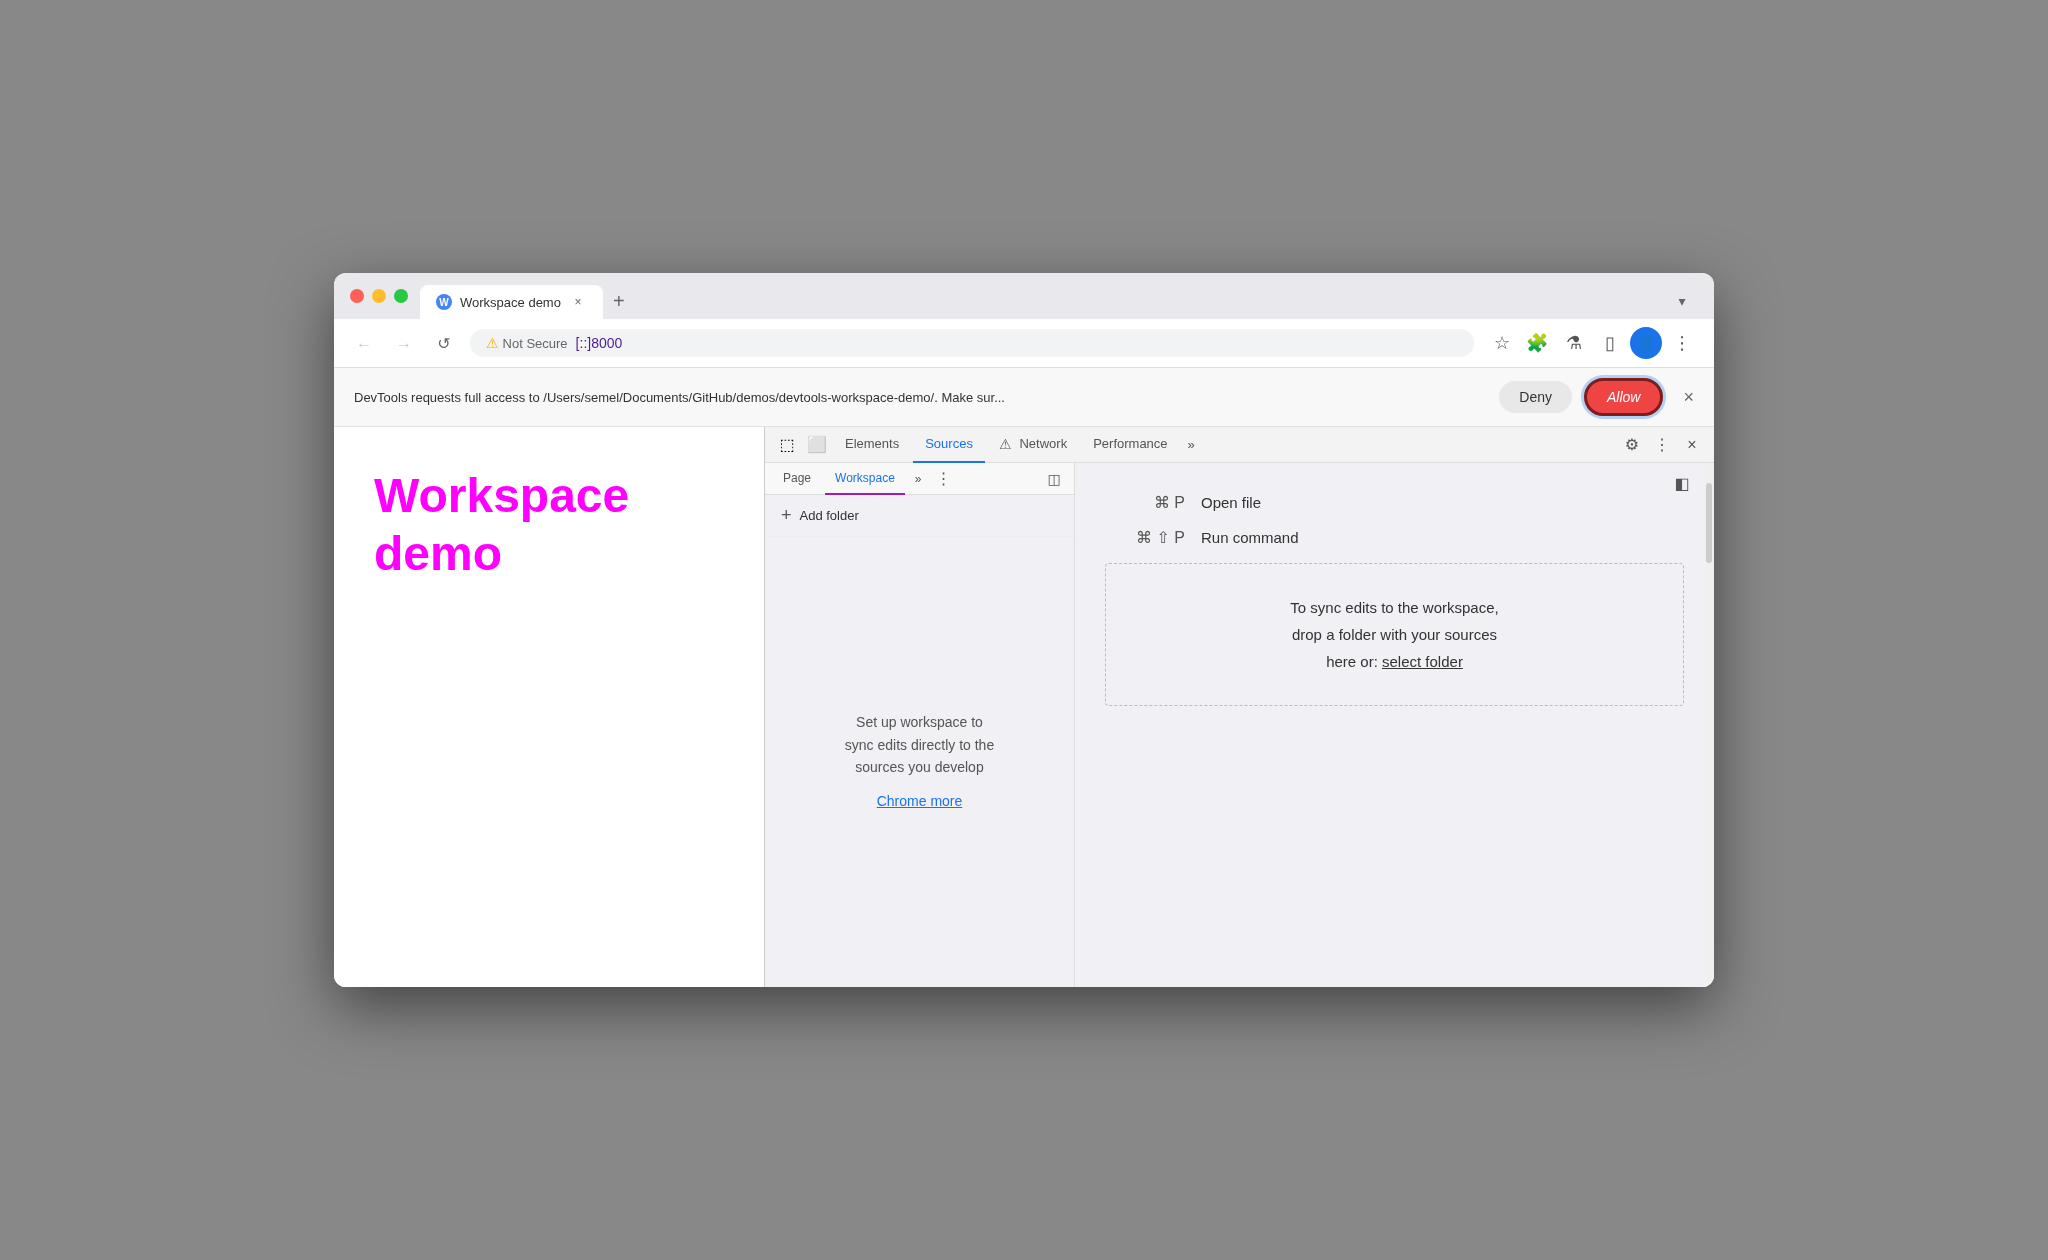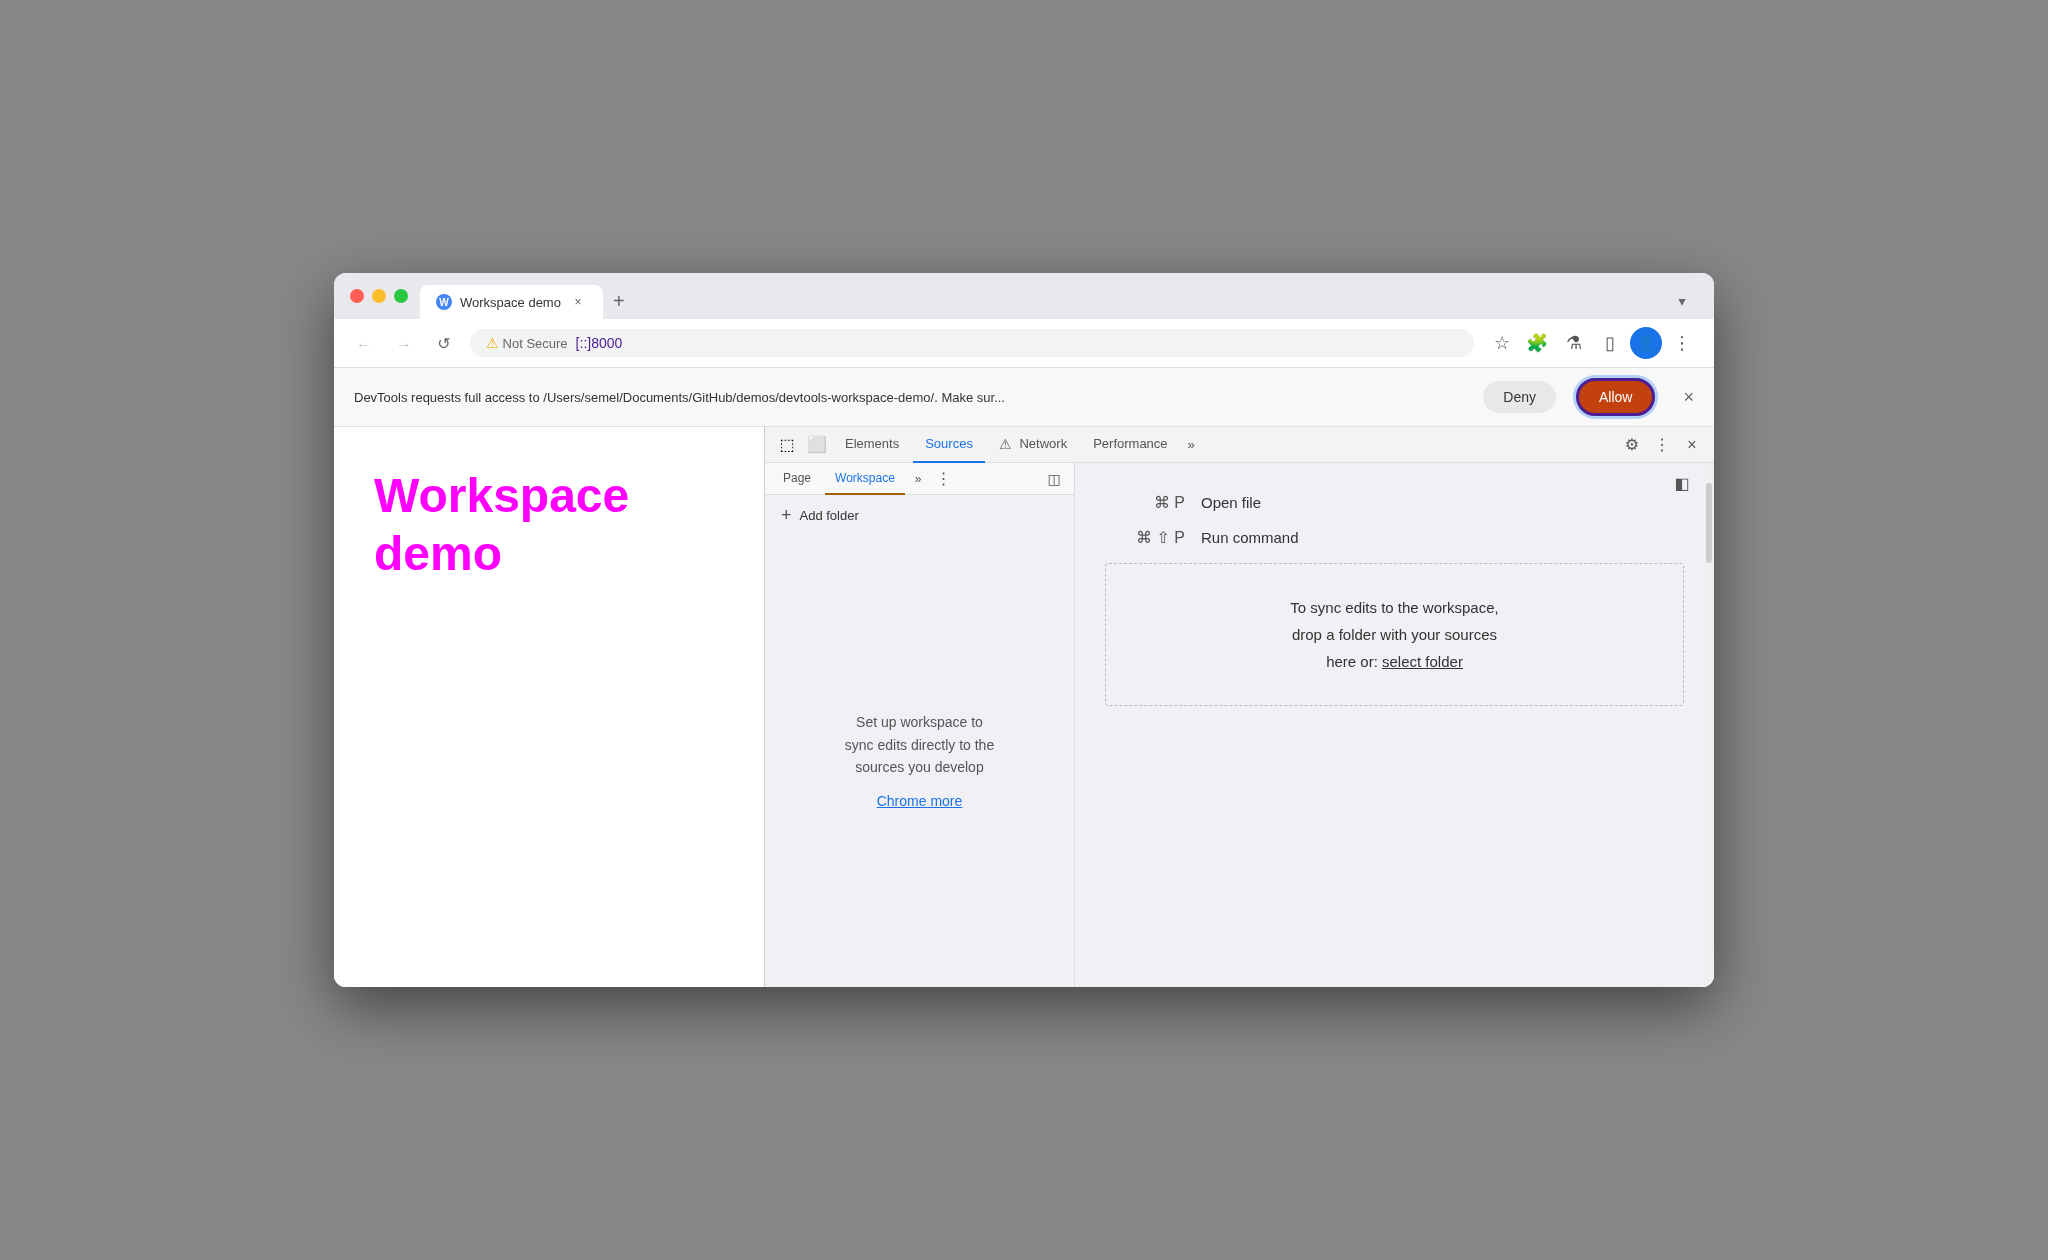--- a/index.html
+++ b/index.html
@@ -166,44 +166,45 @@
       color: white;
       font-size: 16px;
     }
     
     .permission-bar {
       background: #f8f8f8;
       border-bottom: 1px solid #e0e0e0;
       padding: 10px 20px;
       display: flex;
       align-items: center;
-      gap: 20px;
+      gap: 12px;
       font-size: 13px;
       color: #333;
     }
     .permission-text { flex: 1; }
     .deny-btn {
       background: #e8e8e8;
       border: none;
       border-radius: 20px;
       padding: 8px 20px;
       font-size: 14px;
       color: #333;
       cursor: pointer;
     }
     .allow-btn {
-      background: #c2410c;
-      border: 3px solid #4c1d95;
+      background: #ef4444;
+      border: 3px solid #7f1d1d;
       border-radius: 20px;
       padding: 8px 20px;
       font-size: 14px;
       color: white;
       cursor: pointer;
       box-shadow: 0 0 0 3px #b3d0f7;
       font-weight: 500;
+      font-style: italic;
     }
     .permission-close {
       color: #666;
       font-size: 18px;
       cursor: pointer;
       margin-left: 8px;
     }
     
     .main-content {
       display: flex;
@@ -330,21 +331,21 @@
       height: 32px;
       display: flex;
       align-items: center;
       font-size: 12px;
       color: #555;
       cursor: pointer;
       border-bottom: 2px solid transparent;
     }
     .subtab.active {
       color: #1a73e8;
-      border-bottom: 2px solid #a16207;
+      border-bottom: 2px solid #a21caf;
     }
     .subtab-more {
       padding: 0 6px;
       height: 32px;
       display: flex;
       align-items: center;
       font-size: 12px;
       color: #555;
       cursor: pointer;
     }

